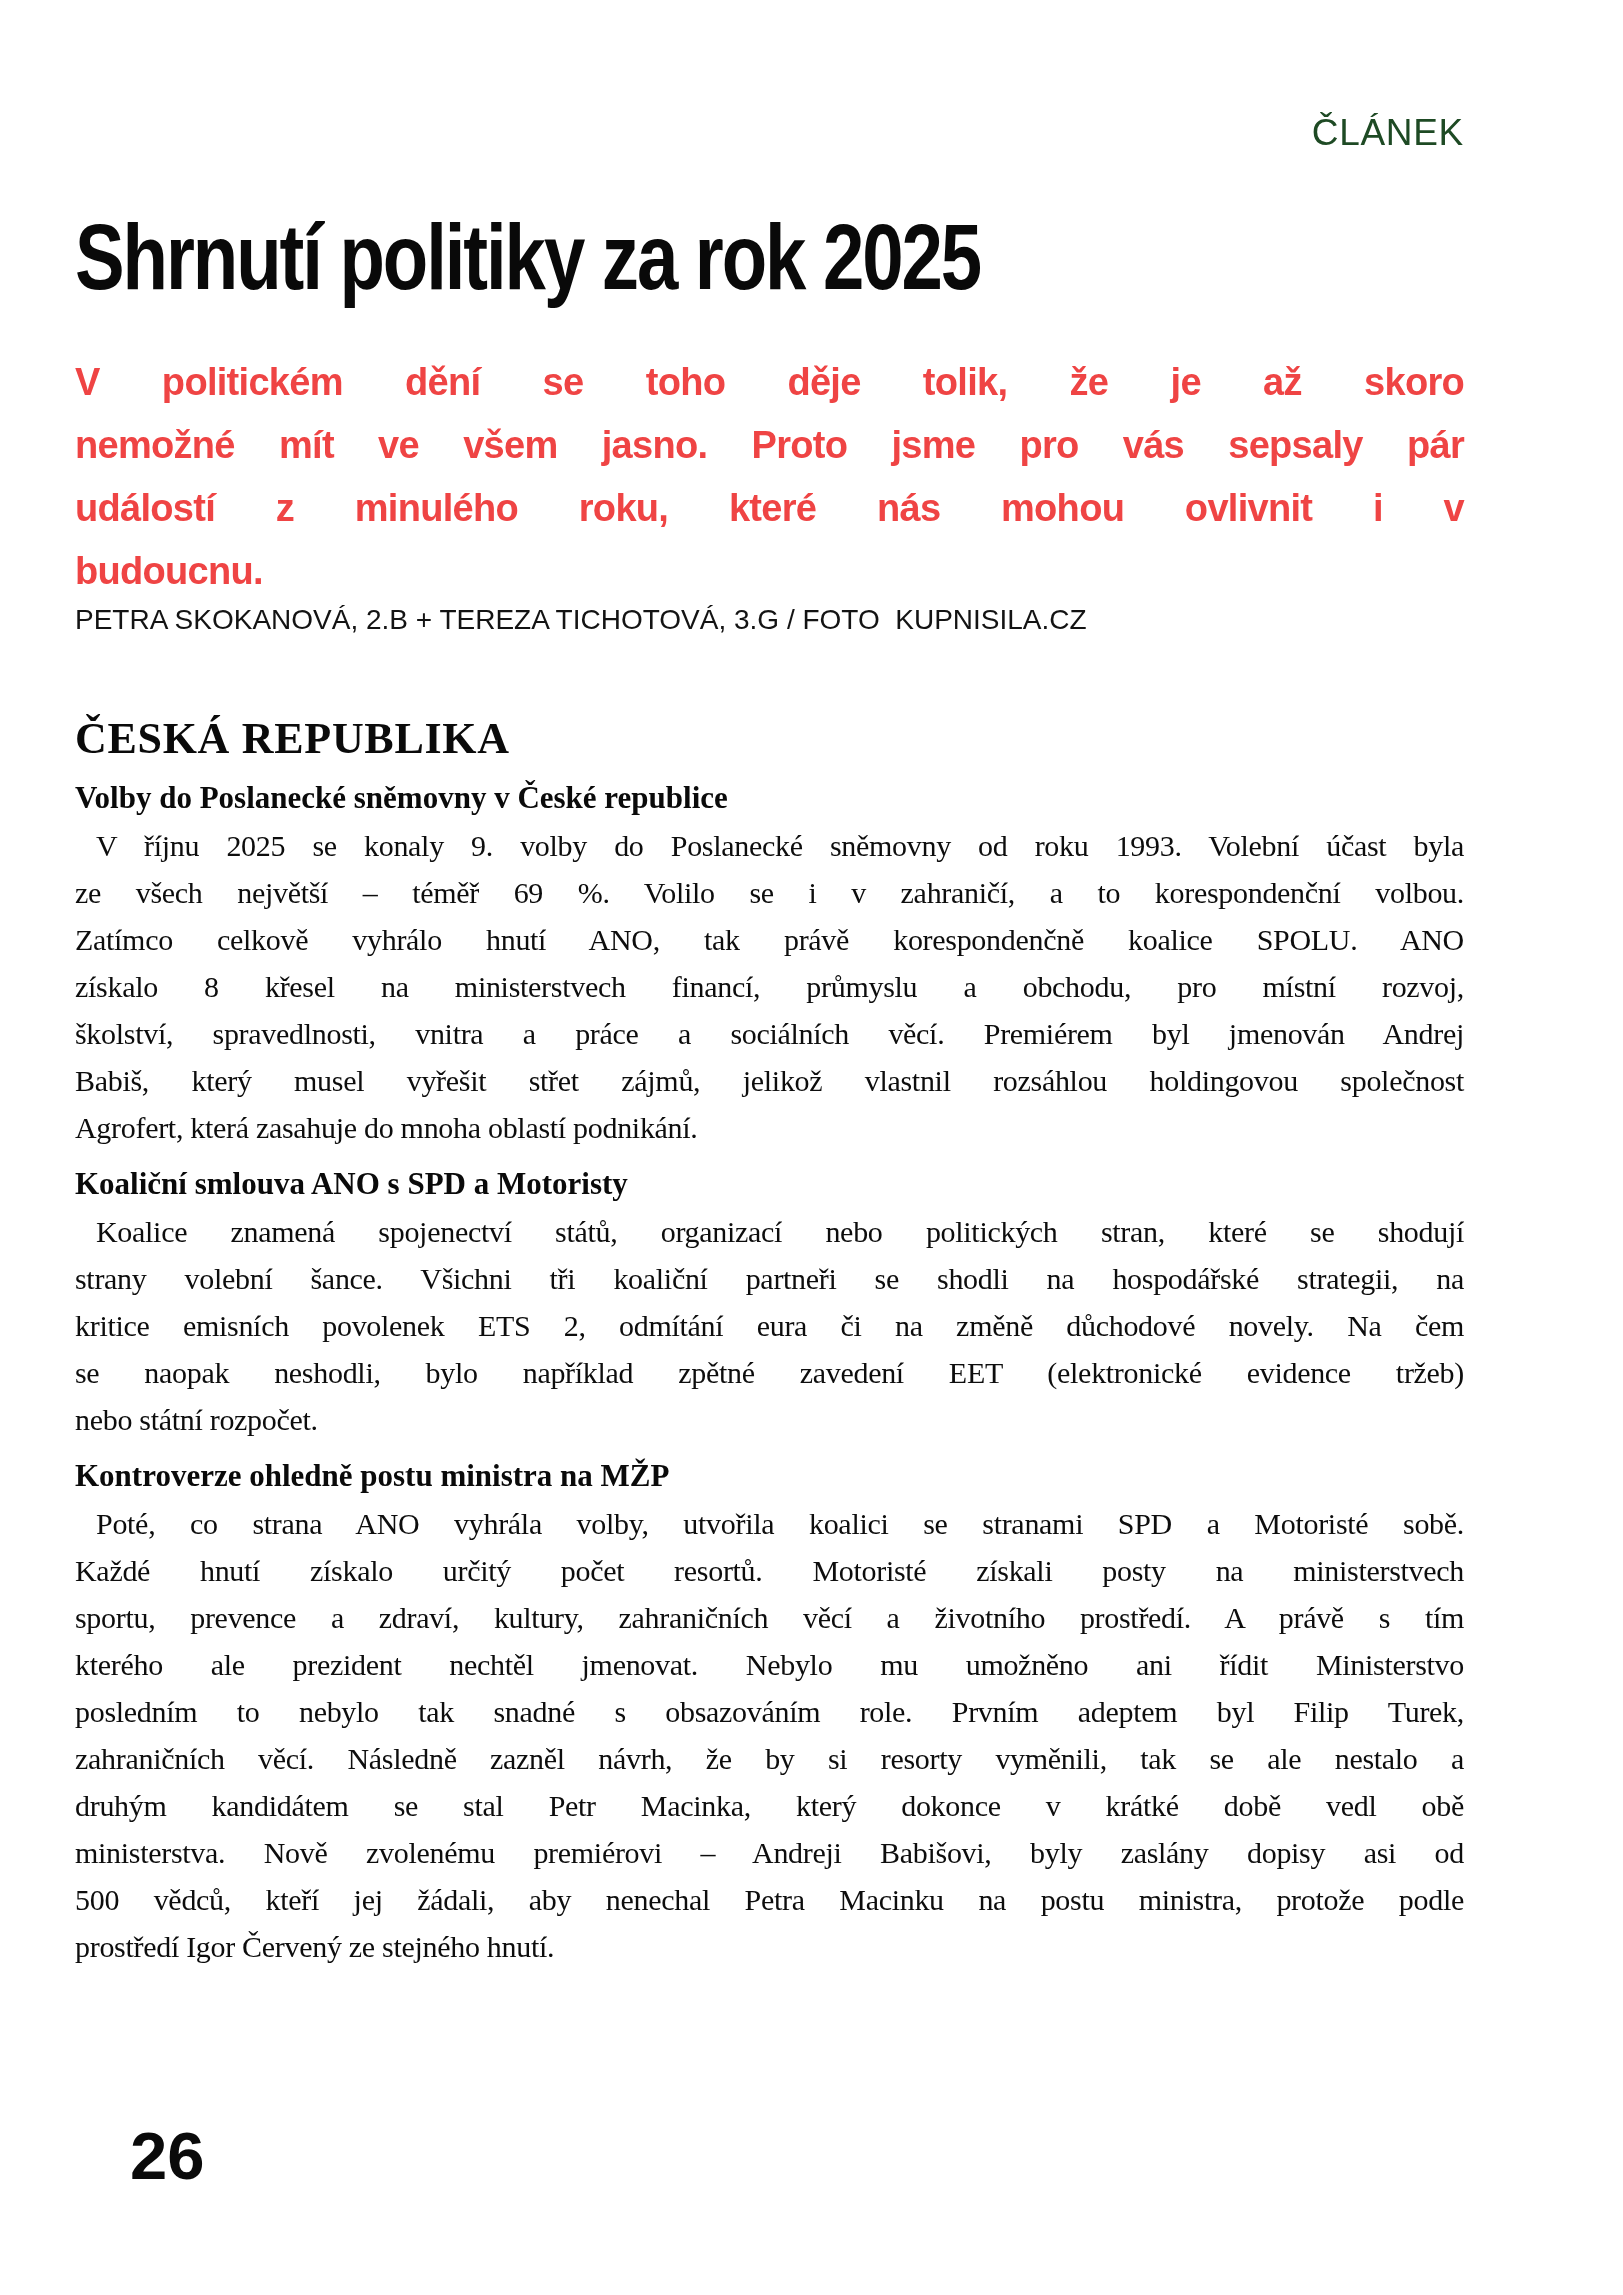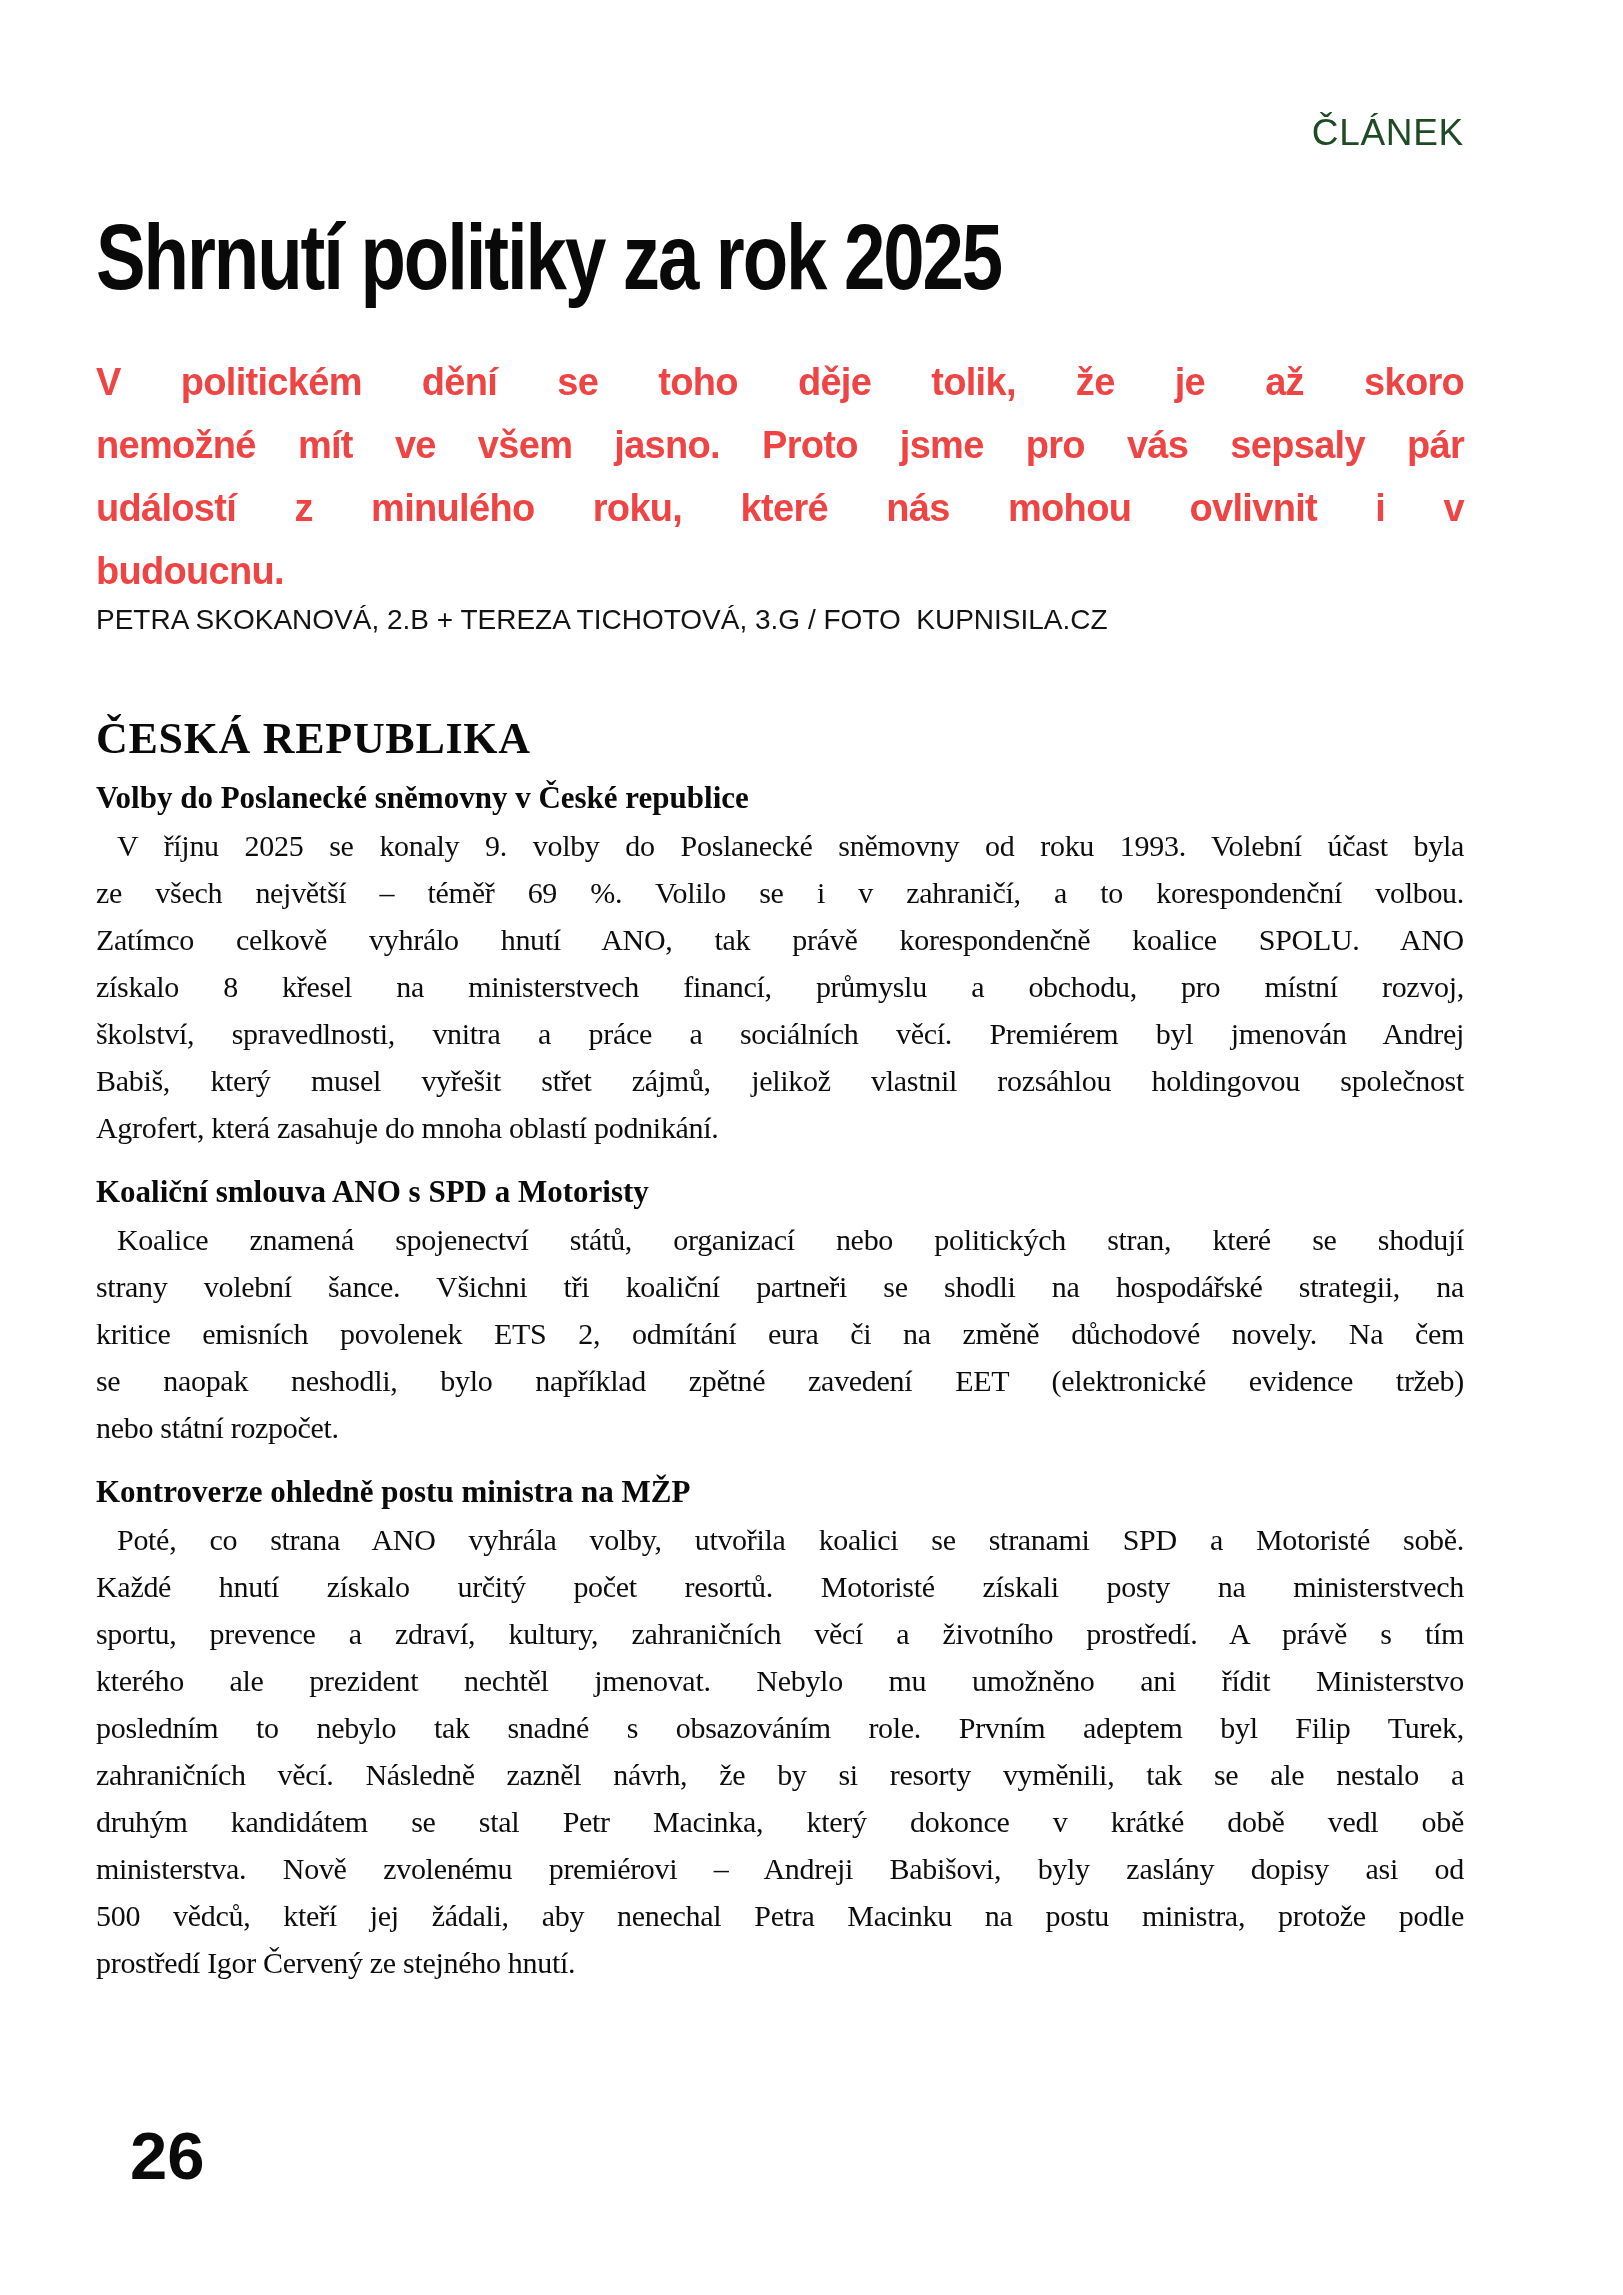--- a/index.html
+++ b/index.html
@@ -10,21 +10,21 @@
   body {
     width: 1623px;
     height: 2295px;
     position: relative;
     overflow: hidden;
     color: #0d0d0d;
   }
   .page {
     position: absolute;
     inset: 0;
-    padding: 111px 159px 0 96px;
+    padding: 111px 159px 0 75px;
     box-sizing: border-box;
   }
   .kicker {
     text-align: right;
     font-family: "Liberation Sans", sans-serif;
     font-size: 37px;
     font-weight: 400;
     letter-spacing: 0.7px;
     line-height: 43px;
   }
@@ -76,21 +76,21 @@
   }
   .subhead {
     margin: 15.7px 0 0 0;
     font-family: "Liberation Serif", serif;
     font-weight: bold;
     font-size: 31px;
     line-height: 48px;
     color: #0a0a0a;
   }
   .subhead.flow {
-    margin-top: 17px;
+    margin-top: 9px;
   }
   .body-line {
     font-family: "Liberation Serif", serif;
     font-size: 30px;
     line-height: 47px;
     letter-spacing: -0.3px;
     color: #0d0d0d;
   }
   .indent {
     text-indent: 21px;

